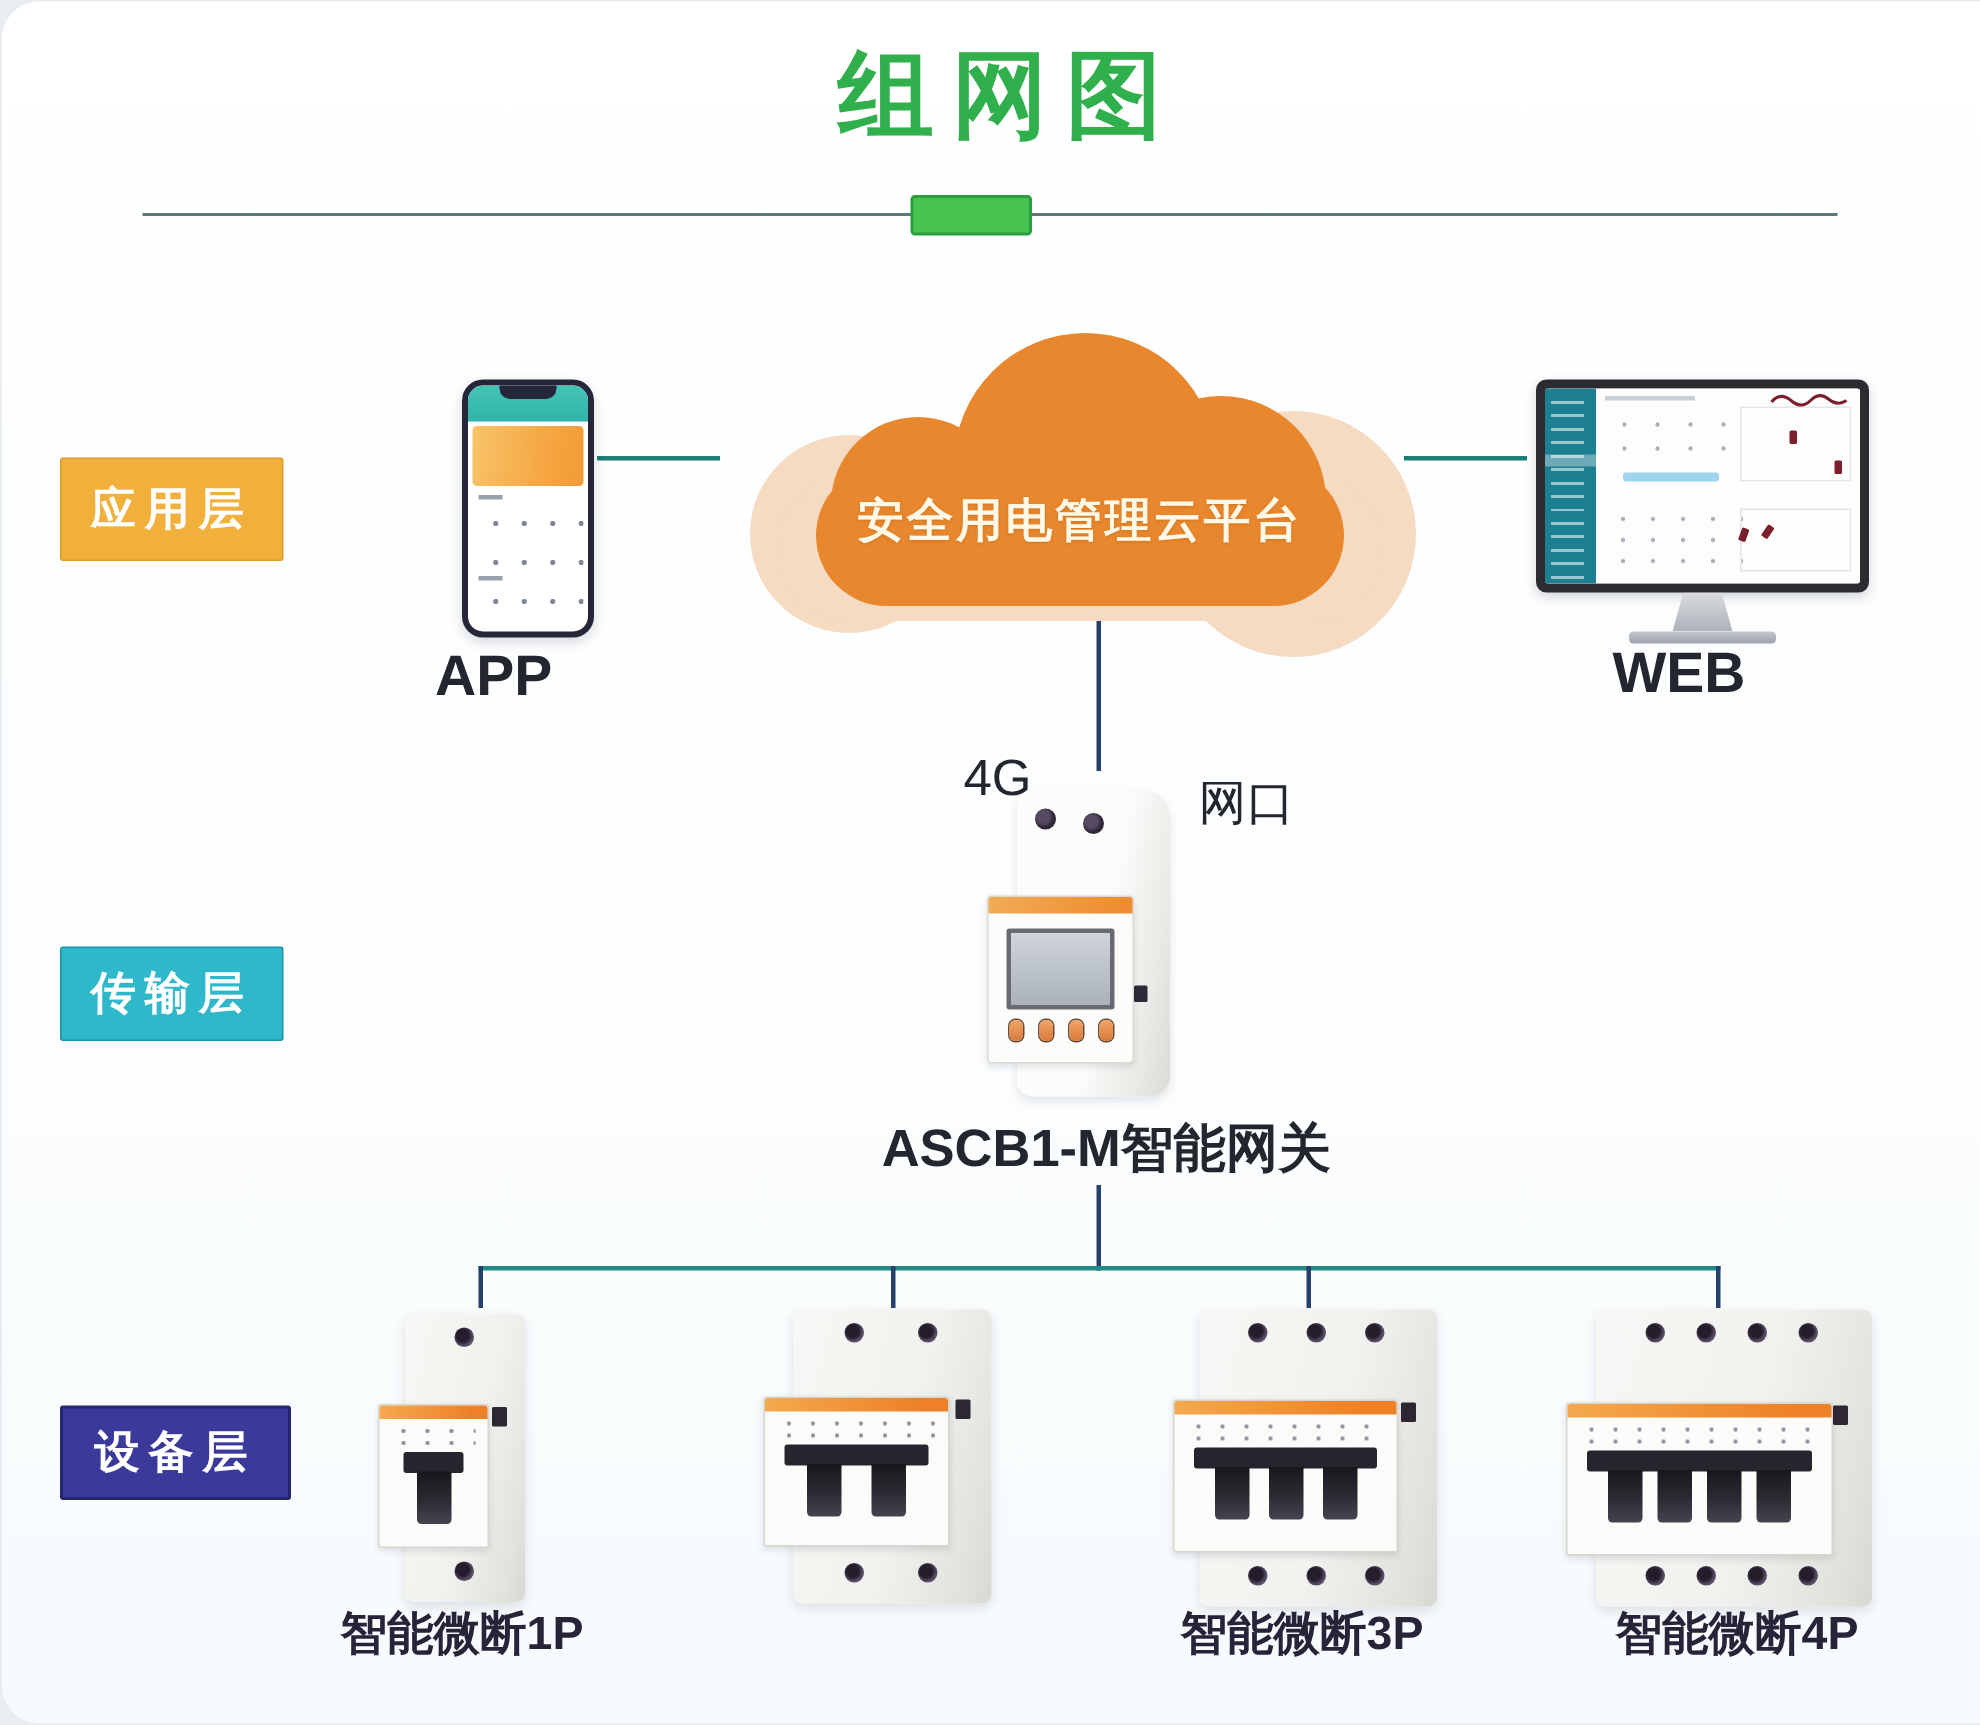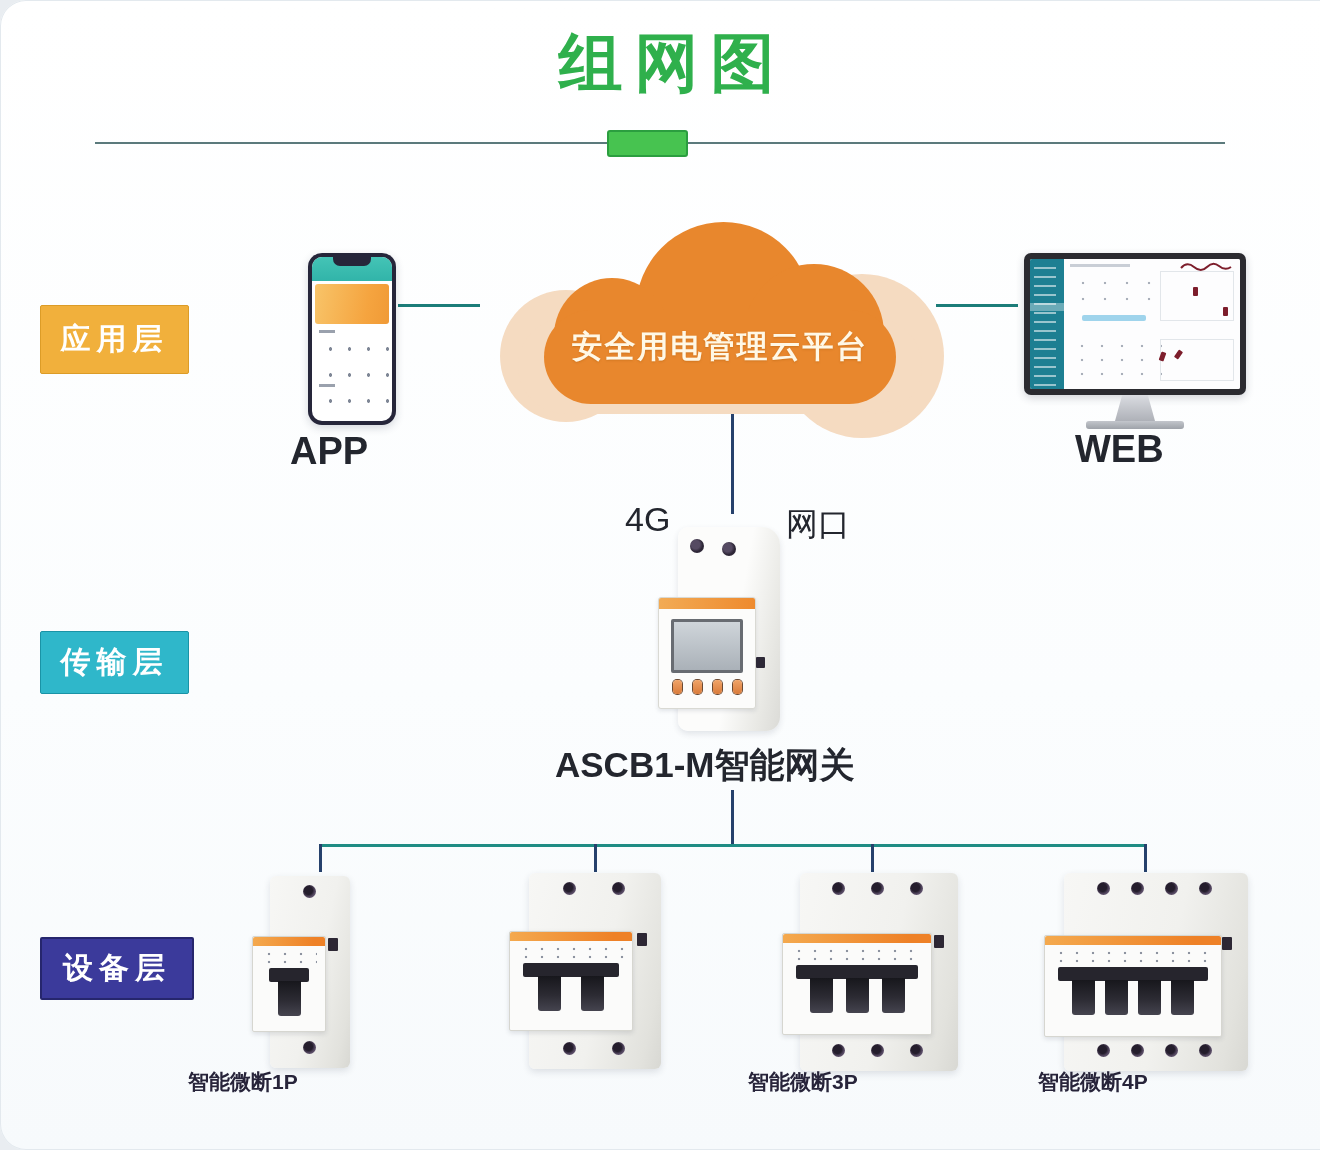--- a/index.html
+++ b/index.html
@@ -84,41 +84,41 @@
          background:radial-gradient(circle at 40% 40%,#554a62 0 35%,#2c2535 60%,#3a3344 100%);}
   .gw-panel{position:absolute;left:0;top:70px;width:96px;height:110px;background:#fcfcfb;
          border:1px solid #d9d9d3;border-radius:3px;box-shadow:0 2px 4px rgba(40,50,70,.12);}
   .gw-strip{height:11px;background:linear-gradient(90deg,#f2ab55,#ee8a2e);border-radius:2px 2px 0 0;}
   .gw-lcd{margin:10px auto 0;width:66px;height:48px;background:linear-gradient(180deg,#cfd5da,#aab1b8);
          border:3px solid #686c72;border-radius:2px;}
   .gw-btns{display:flex;justify-content:space-around;margin:7px 8px 0;}
   .gw-btns span{width:9px;height:14px;border-radius:4px;background:linear-gradient(180deg,#f0a469,#d97b3a);
          box-shadow:0 0 0 1px #6b4a33;}
   .gw-window{position:absolute;left:78px;top:130px;width:9px;height:11px;background:#2e2937;border-radius:1px;}
-  .diagram-label{position:absolute;text-align:left;color:#23262e;}
+  .diagram-label{position:absolute;text-align:center;color:#23262e;}
   
   .breaker{position:absolute;}
   .bk-body{position:absolute;border-radius:6px;
          background:linear-gradient(103deg,#f7f7f5 0%,#f1f1ee 55%,#e2e2dd 88%,#d8d8d3 100%);
          box-shadow:0 3px 7px rgba(40,50,70,.13);}
   .bk-terms{position:absolute;left:12%;right:14%;display:flex;justify-content:space-around;}
   .bk-terms span{width:13px;height:13px;border-radius:50%;
          background:radial-gradient(circle at 42% 42%,#241d2c 0 38%,#574a64 62%,#6d6078 100%);}
   .bk-terms.top{top:9px;} .bk-terms.bottom{bottom:14px;}
   .bk-window{position:absolute;width:10px;height:13px;background:#2d2734;border-radius:1px;}
   .bk-panel{position:absolute;left:-6px;background:#fbfbfa;border:1px solid #d6d6d0;border-radius:2px;
          box-shadow:0 2px 5px rgba(40,50,70,.14);}
   .bk-strip{height:9px;background:linear-gradient(90deg,#f4a94e 0%,#ee8127 85%);border-radius:2px 2px 0 0;}
   .bk-specks{height:16px;margin:4px 8px 0;
          background-image:radial-gradient(circle,#8d93a0 1.2px,transparent 1.6px);background-size:16px 8px;}
   .bk-bar{margin:2px auto 0;height:14px;background:#26252d;border-radius:2px;}
   .bk-handles{display:flex;justify-content:space-around;margin-top:-1px;}
   .bk-handles span{width:23px;height:35px;border-radius:0 0 3px 3px;
          background:linear-gradient(180deg,#17171c 0%,#2c2b33 55%,#45444f 100%);}
-  .bk-label{position:absolute;top:1068px;width:240px;font-size:21px;font-weight:600;color:#27243a;}
+  .bk-label{position:absolute;top:1068px;width:240px;text-align:center;font-size:31px;font-weight:600;color:#27243a;}
 </style>
 </head>
 <body>
 
 <div class="canvas">
 
   <div class="title">组网图</div>
   <div class="divider"></div>
   <div class="divider-chip"></div>
 
@@ -183,21 +183,21 @@
           </svg>
         </div>
       </div>
     </div>
     <div class="neck"></div>
     <div class="base"></div>
   </div>
   <div class="under-label" style="left:1075px;top:428px;width:120px;">WEB</div>
 
   <div class="diagram-label" style="left:625px;top:500px;width:80px;font-size:34px;">4G</div>
-  <div class="diagram-label" style="left:786px;top:503px;width:90px;font-size:32px;font-family:Liberation Mono, monospace;">网口</div>
+  <div class="diagram-label" style="left:786px;top:514px;width:90px;font-size:32px;font-family:Liberation Mono, monospace;">网口</div>
 
   <div class="gateway">
     <div class="gw-body">
       <div class="gw-dot" style="left:12px;top:12px;"></div>
       <div class="gw-dot" style="left:44px;top:15px;"></div>
       <div class="gw-window"></div>
     </div>
     <div class="gw-panel">
       <div class="gw-strip"></div>
       <div class="gw-lcd"></div>

